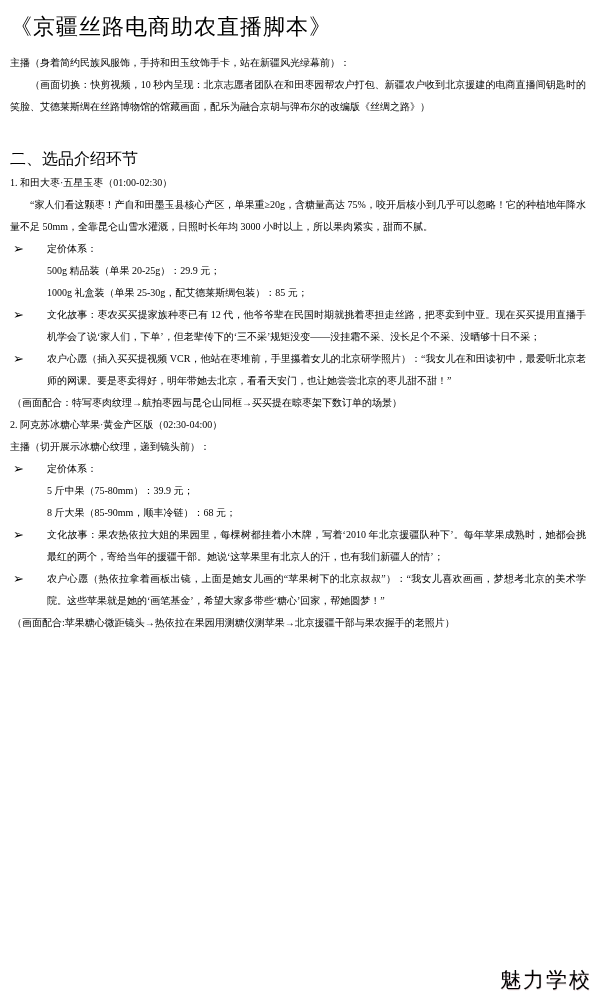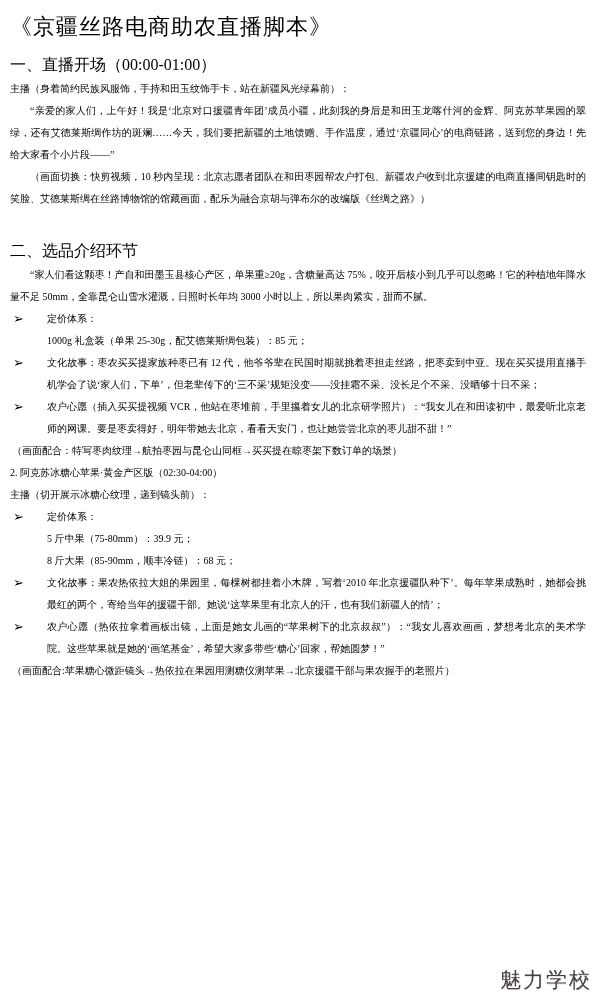--- a/index.html
+++ b/index.html
@@ -51,44 +51,44 @@
   }
   .btext { flex: 1; text-align: justify; }
   .sub { padding-left: 37px; }
   .watermark {
     position: absolute;
     right: 8px;
     bottom: 7px;
     font-size: 21px;
     letter-spacing: 2px;
     font-weight: 400;
-    color: #404040;
+    color: #000000;
     text-shadow: 0.5px 0.5px 0 #eedfe1;
   }
 </style>
 </head>
 <body>
 
 <div class="page">
 
   <h1 class="doc-title">《京疆丝路电商助农直播脚本》</h1>
 
-  <p class="sec">一、直播开场（00:00-01:00）</p>
   <p class="plain">主播（身着简约民族风服饰，手持和田玉纹饰手卡，站在新疆风光绿幕前）：</p>
-  <p class="speech">“亲爱的家人们，上午好！我是‘北京对口援疆青年团’成员小疆，此刻我的身后是和田玉龙喀什河的金辉、阿克苏苹果园的翠绿，还有艾德莱斯绸作坊的斑斓……今天，我们要把新疆的土地馈赠、手作温度，通过‘京疆同心’的电商链路，送到您的身边！先给大家看个小片段——”</p>
   <p class="speech">（画面切换：快剪视频，10 秒内呈现：北京志愿者团队在和田枣园帮农户打包、新疆农户收到北京援建的电商直播间钥匙时的笑脸、艾德莱斯绸在丝路博物馆的馆藏画面，配乐为融合京胡与弹布尔的改编版《丝绸之路》）</p>
 
   <p class="sec gap">二、选品介绍环节</p>
 
+  <p class="plain">1. 和田大枣·五星玉枣（01:00-02:30）</p>
   <p class="speech">“家人们看这颗枣！产自和田墨玉县核心产区，单果重≥20g，含糖量高达 75%，咬开后核小到几乎可以忽略！它的种植地年降水量不足 50mm，全靠昆仑山雪水灌溉，日照时长年均 3000 小时以上，所以果肉紧实，甜而不腻。</p>
 
   <p class="bullet">
     <span class="marker">➢</span>
     <span class="btext">定价体系：</span>
   </p>
+  <p class="sub">500g 精品装（单果 20-25g）：29.9 元；</p>
   <p class="sub">1000g 礼盒装（单果 25-30g，配艾德莱斯绸包装）：85 元；</p>
 
   <p class="bullet">
     <span class="marker">➢</span>
     <span class="btext">文化故事：枣农买买提家族种枣已有 12 代，他爷爷辈在民国时期就挑着枣担走丝路，把枣卖到中亚。现在买买提用直播手机学会了说‘家人们，下单’，但老辈传下的‘三不采’规矩没变——没挂霜不采、没长足个不采、没晒够十日不采；</span>
   </p>
   <p class="bullet">
     <span class="marker">➢</span>
     <span class="btext">农户心愿（插入买买提视频 VCR，他站在枣堆前，手里攥着女儿的北京研学照片）：“我女儿在和田读初中，最爱听北京老师的网课。要是枣卖得好，明年带她去北京，看看天安门，也让她尝尝北京的枣儿甜不甜！”</span>
   </p>

